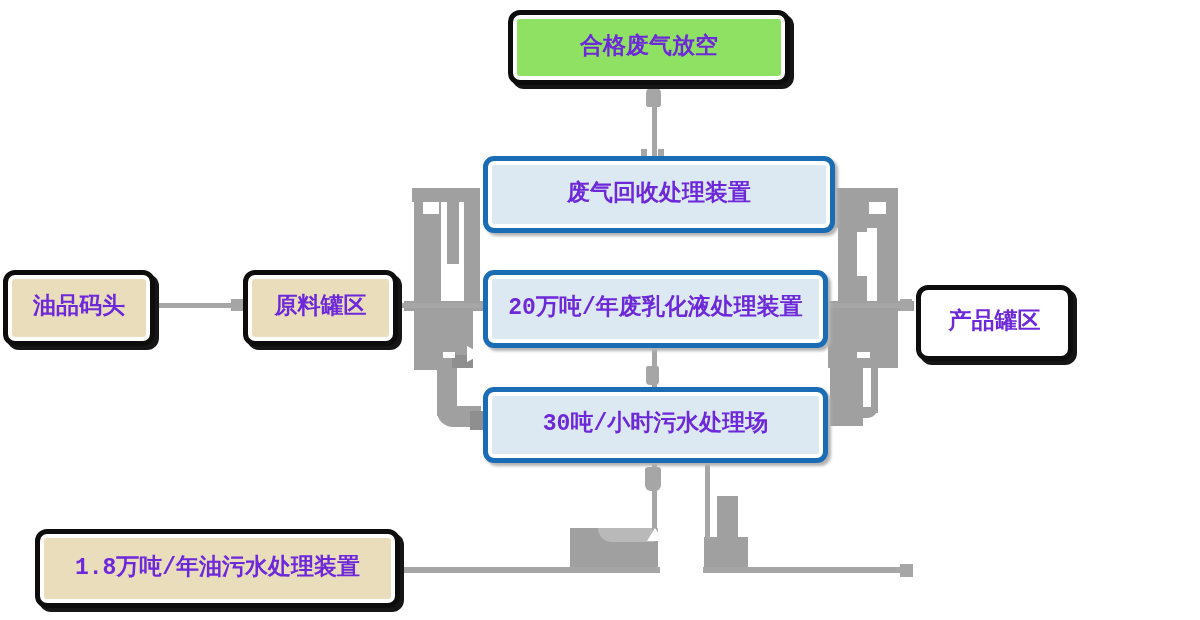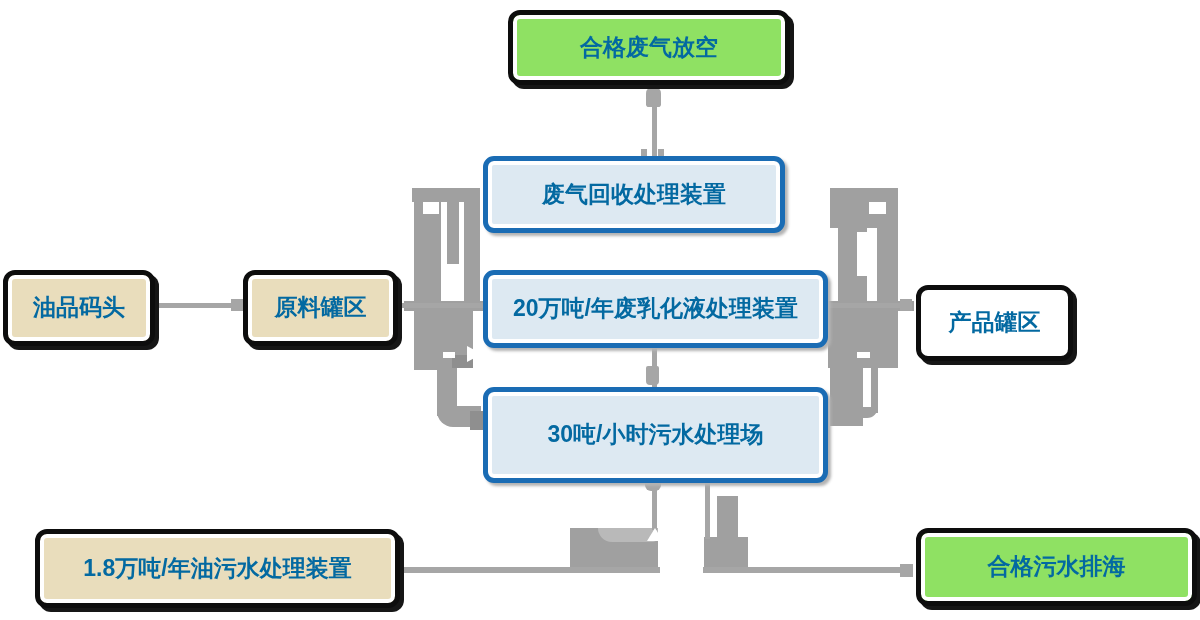--- a/index.html
+++ b/index.html
@@ -1,31 +1,31 @@
 <!DOCTYPE html>
 <html style="--green: #8fe163; --tan: #e9ddbc; --blue-border: #1a6cb4; --blue-fill: #dde9f2; --line-gray: #a6a6a6; --factory-gray: #a0a0a0; --factory-light: #b9b9b9; --factory-dark: #8f8f8f;"><head>
 <meta charset="utf-8">
 <style>
   html,body{margin:0;padding:0;background:#fff;}
   .stage{position:relative;width:1200px;height:620px;background:#fff;overflow:hidden;
          font-family:"Liberation Sans","DejaVu Sans",sans-serif;}
   
   .node{position:absolute;box-sizing:border-box;display:flex;align-items:center;justify-content:center;
-        font-size:23px;font-weight:bold;color:#0369a1;text-align:center;z-index:30;line-height:1.1;}
+        font-size:23px;font-weight:bold;color:#6d28d9;text-align:center;z-index:30;line-height:1.1;font-family:Liberation Mono, monospace;}
   .black-box{border:5px solid #0d0d0d;border-radius:12px;
              box-shadow:4px 4px 0 #161616, inset 0 0 0 4px #ffffff;}
   .blue-box{border:5px solid var(--blue-border);border-radius:11px;background:var(--blue-fill);
             box-shadow:3px 3px 3px #b3b3b3, inset 0 0 0 4px #ffffff;}
   .green-fill{background:var(--green);}
   .tan-fill{background:var(--tan);}
   .white-fill{background:#ffffff;}
   #n-vent{left:508px;top:10px;width:282px;height:75px;}
-  #n-gas{left:483px;top:156px;width:302px;height:77px;}
+  #n-gas{left:483px;top:156px;width:352px;height:77px;}
   #n-oily{left:483px;top:270px;width:345px;height:78px;}
-  #n-sew{left:483px;top:387px;width:345px;height:96px;}
+  #n-sew{left:483px;top:387px;width:345px;height:76px;}
   #n-dock{left:3px;top:270px;width:152px;height:76px;}
   #n-raw{left:243px;top:270px;width:155px;height:76px;}
   #n-prod{left:916px;top:285px;width:157px;height:76px;}
   #n-emul{left:35px;top:529px;width:365px;height:79px;}
   #n-sea{left:916px;top:528px;width:281px;height:78px;}
   
   .sh{position:absolute;background:var(--factory-gray);z-index:5;}
   .sh.light{background:var(--factory-light);}
   .sh.dark{background:var(--factory-dark);}
   .sh.white{background:#ffffff;z-index:6;}
@@ -116,17 +116,14 @@
   </div>
   <div class="node black-box tan-fill" id="n-raw">
     <span>原料罐区</span>
   </div>
   <div class="node black-box white-fill" id="n-prod">
     <span>产品罐区</span>
   </div>
   <div class="node black-box tan-fill" id="n-emul">
     <span>1.8万吨/年油污水处理装置</span>
   </div>
-  <div class="node black-box green-fill" id="n-sea">
-    <span>合格污水排海</span>
-  </div>
 
 </div>
 
 </body></html>

